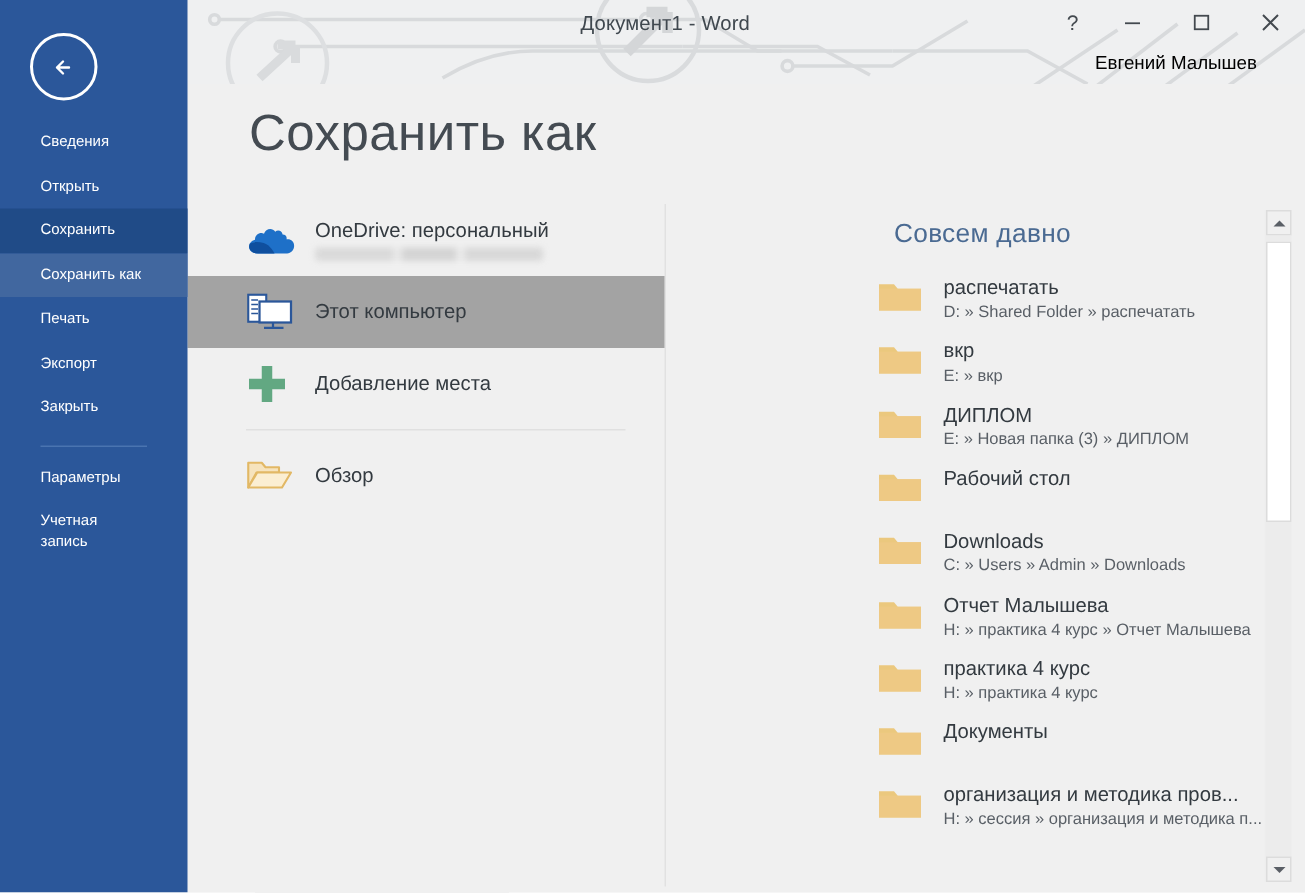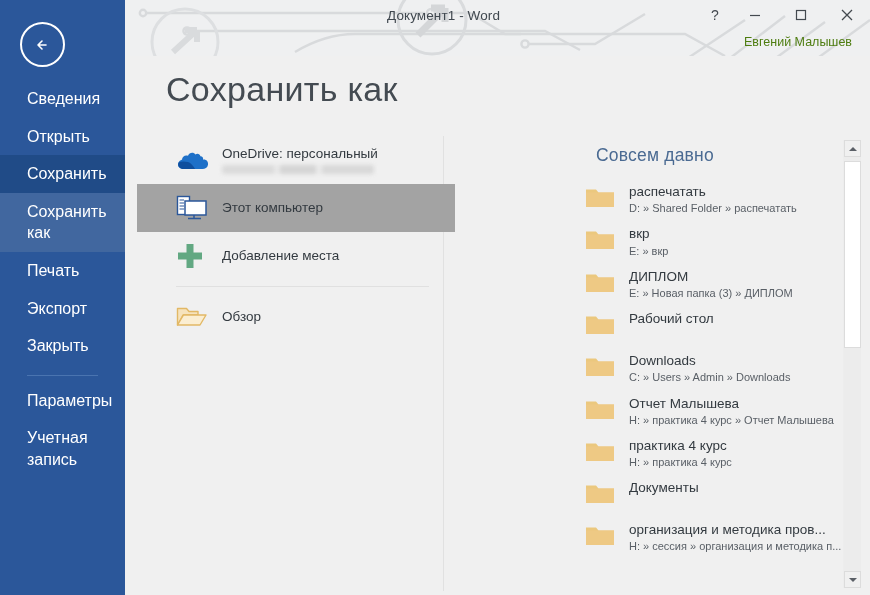--- a/index.html
+++ b/index.html
@@ -45,23 +45,23 @@
     width: 46px; height: 30px;
     display: flex; align-items: center; justify-content: center;
     color: #43494f;
     font-size: 15px;
     line-height: 1;
   }
   .win-btn.help { width: 34px; font-size: 14px; }
   .win-btn svg { display: block; }
   .user-name {
     position: absolute;
-    right: 18px; top: 35px;
+    right: 32px; top: 35px;
     font-size: 12.5px;
-    color: #4d7c0f;
+    color: #000000;
     white-space: nowrap;
   }
 
   
   .sidebar {
     position: absolute;
     left: 0; top: 0;
     width: 125px; height: 595px;
     background: #2b579a;
     z-index: 6;
@@ -76,21 +76,21 @@
   }
   .back-btn svg { display: block; }
   .nav {
     position: absolute;
     left: 0; top: 80px;
     width: 125px;
   }
   .nav-item {
     display: block;
     padding: 8px 0 8px 27px;
-    font-size: 16px;
+    font-size: 10px;
     color: #ffffff;
     line-height: 1.35;
     white-space: pre-line;
   }
   .nav-item.hovered { background: #204b87; }
   .nav-item.selected { background: #41679f; }
   .nav-sep {
     margin: 10px 27px 6px 27px;
     height: 1px;
     background: #4a74b0;
@@ -116,21 +116,21 @@
   .vdivider {
     position: absolute;
     left: 318px; top: 80px;
     width: 1px; height: 455px;
     background: #e1e1e1;
   }
 
   
   .places {
     position: absolute;
-    left: 12px; top: 80px;
+    left: 0; top: 80px;
     width: 318px;
   }
   .place-row {
     position: relative;
     display: flex;
     align-items: center;
     height: 48px;
     padding-left: 39px;
   }
   .place-row.selected { background: #a3a3a3; }

